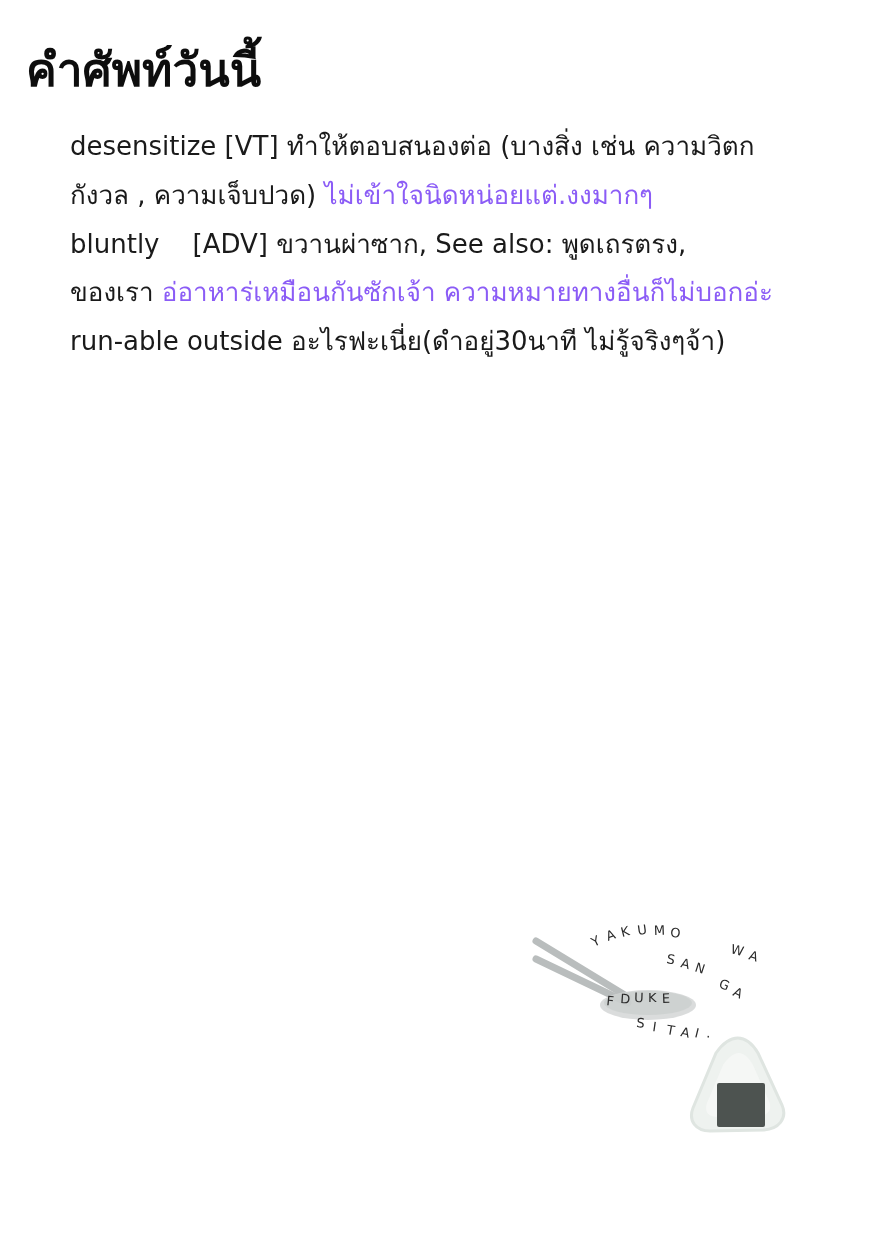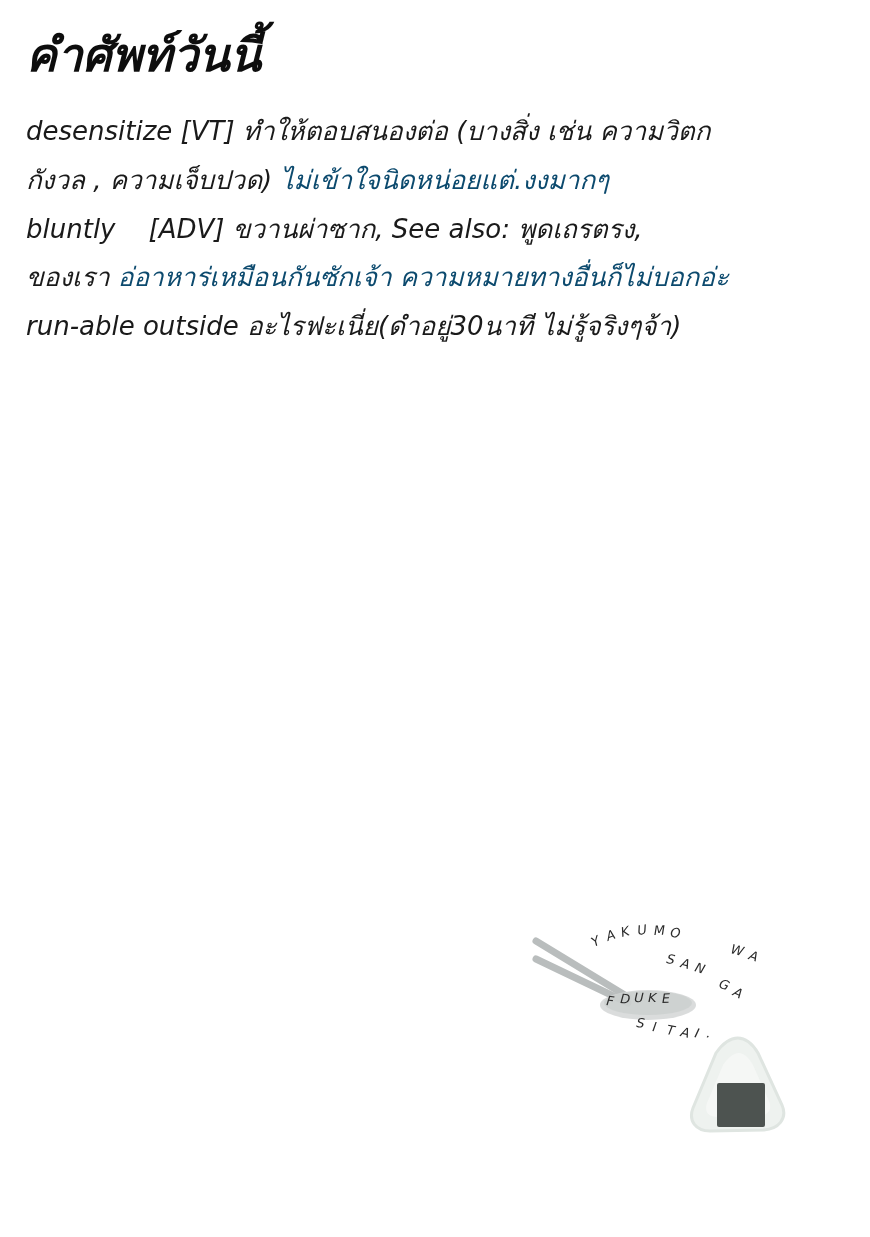--- a/index.html
+++ b/index.html
@@ -11,45 +11,45 @@
     width: 870px;
     height: 1237px;
     position: relative;
     overflow: hidden;
     font-family: "DejaVu Sans", sans-serif;
     color: #111111;
   }
   .page {
     position: absolute;
     inset: 0;
-    padding: 20px 26px;
+    padding: 35px 26px;
     box-sizing: border-box;
-    font-style: italic;
   }
   .title {
     font-size: 46px;
     font-weight: 700;
     line-height: 1.2;
     margin: 8px 0 26px 0;
     color: #0d0d0d;
     letter-spacing: 0px;
   }
   .note-body {
     font-size: 26px;
     line-height: 1.72;
     color: #1a1a1a;
     max-width: 830px;
+    margin-left: 44px;
   }
   .note-line {
     margin: 0 0 4px 0;
     white-space: pre-wrap;
     word-wrap: break-word;
   }
   .green {
-    color: #0c4a6e;
+    color: #8b5cf6;
     text-align: center;
   }
 
   
   .doodle {
     position: absolute;
     left: 520px;
     top: 915px;
     width: 300px;
     height: 250px;

